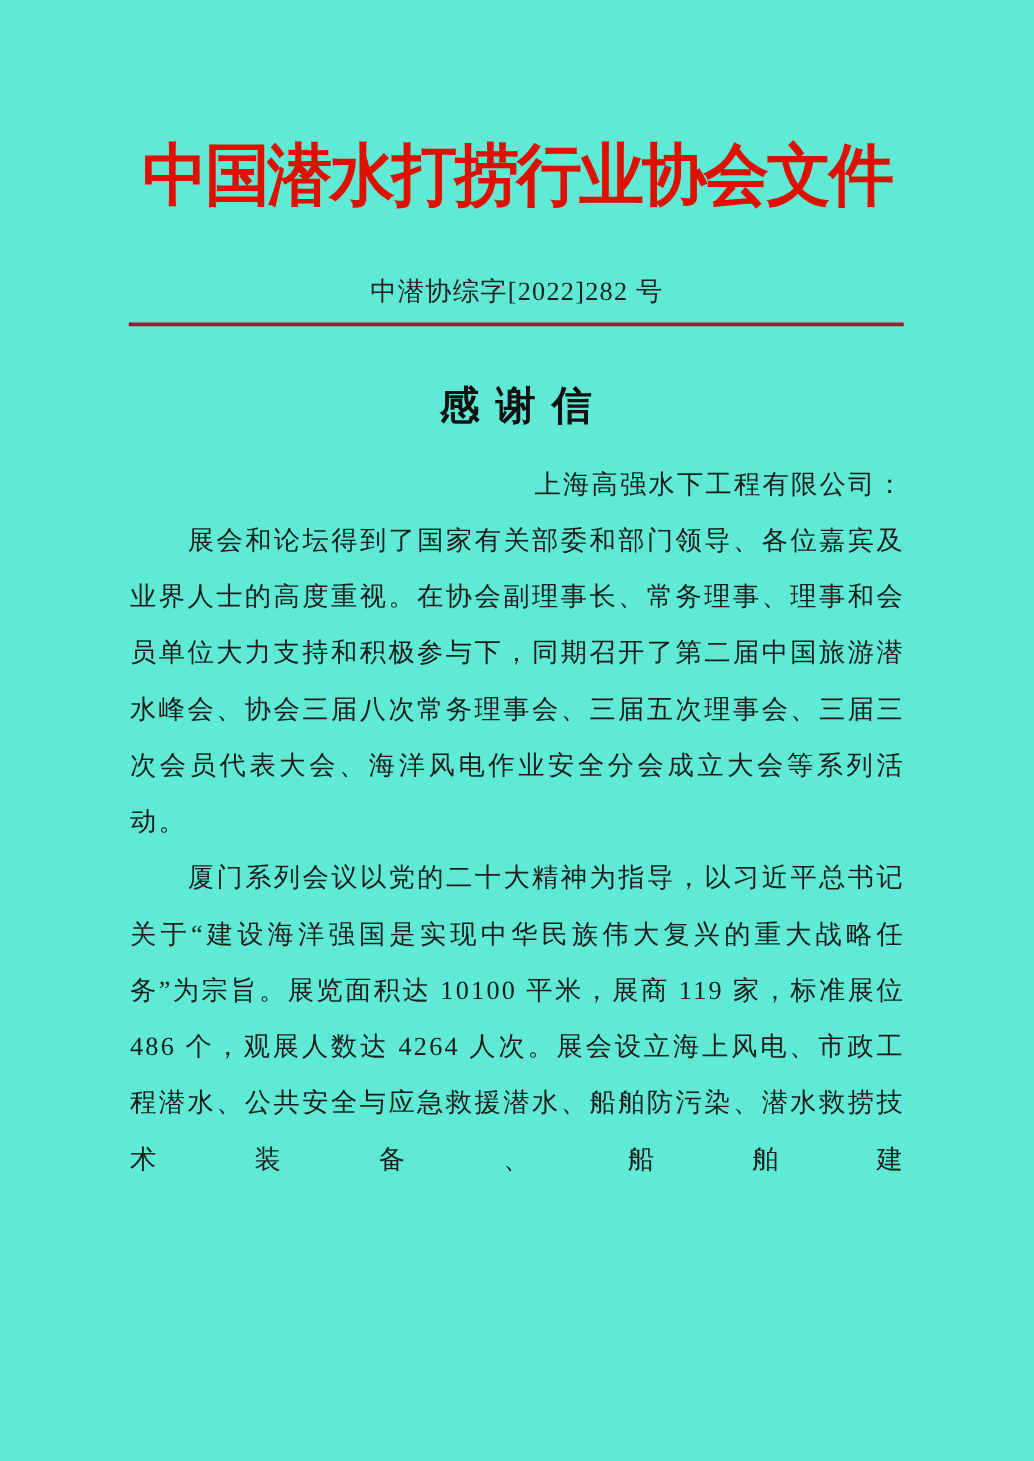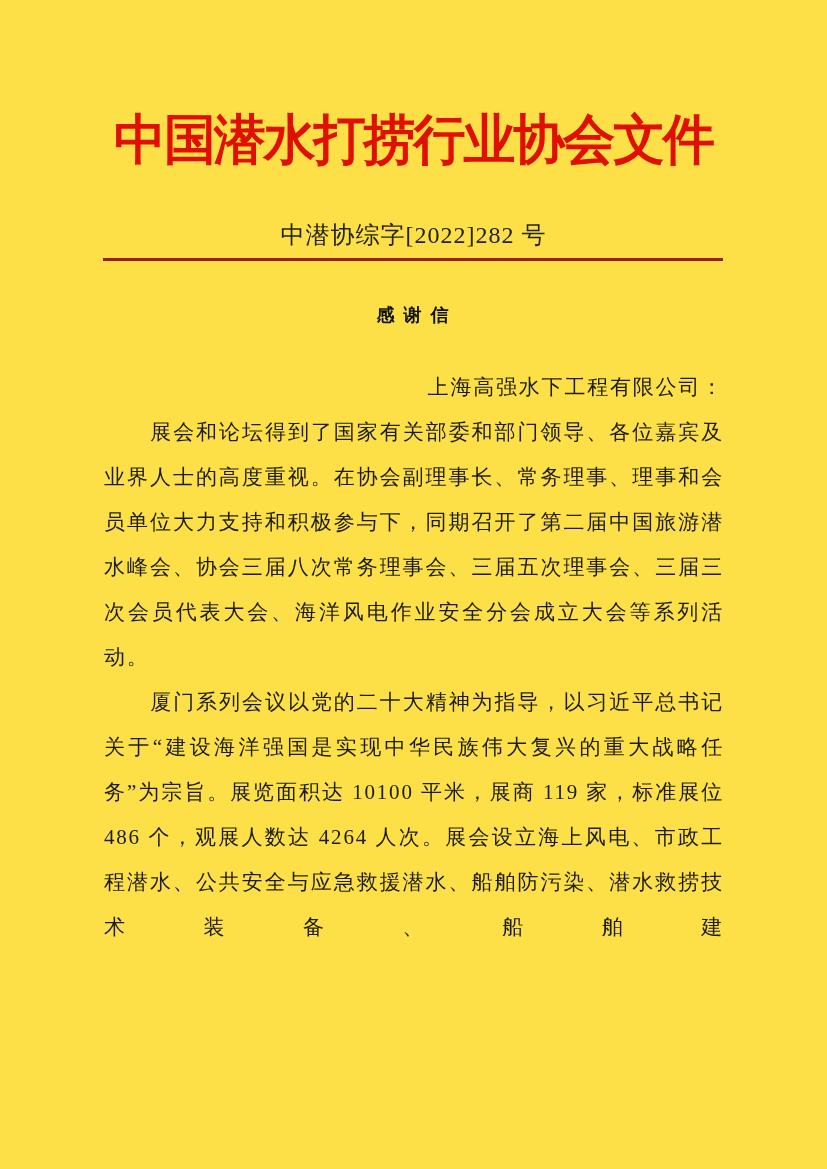--- a/index.html
+++ b/index.html
@@ -2,21 +2,21 @@
 <html><head>
 <meta charset="utf-8">
 <style>
   * { margin: 0; padding: 0; box-sizing: border-box; }
   html, body { background: #ffffff; }
   .page {
     position: relative;
     width: 827px;
     height: 1169px;
     margin: 0 auto;
-    background: #fde047;
+    background: #5eead4;
     overflow: hidden;
     font-family: "Liberation Serif", "DejaVu Serif", serif;
     color: #1c1c1c;
   }
   
   .org-title {
     position: absolute;
     top: 104px;
     left: 52px;
     width: 723px;
@@ -27,40 +27,40 @@
     white-space: nowrap;
     transform: scaleX(0.96);
     font-family: "Liberation Serif", "DejaVu Serif", serif;
   }
   .doc-number {
     position: absolute;
     top: 219px;
     left: 52px;
     width: 723px;
     text-align: center;
-    font-size: 24px;
+    font-size: 21px;
     letter-spacing: 1px;
     color: #222222;
   }
   .red-rule {
     position: absolute;
     top: 258px;
     left: 103px;
     width: 620px;
     height: 3px;
     border: none;
   }
   
   .letter-title {
     position: absolute;
     top: 303px;
     left: 52px;
     width: 723px;
     text-align: center;
-    font-size: 18px;
+    font-size: 32px;
     font-weight: bold;
     color: #111111;
     font-family: "Liberation Sans", "DejaVu Sans", sans-serif;
     letter-spacing: 2px;
   }
   .letter-body {
     position: absolute;
     top: 365px;
     left: 104px;
     width: 620px;

